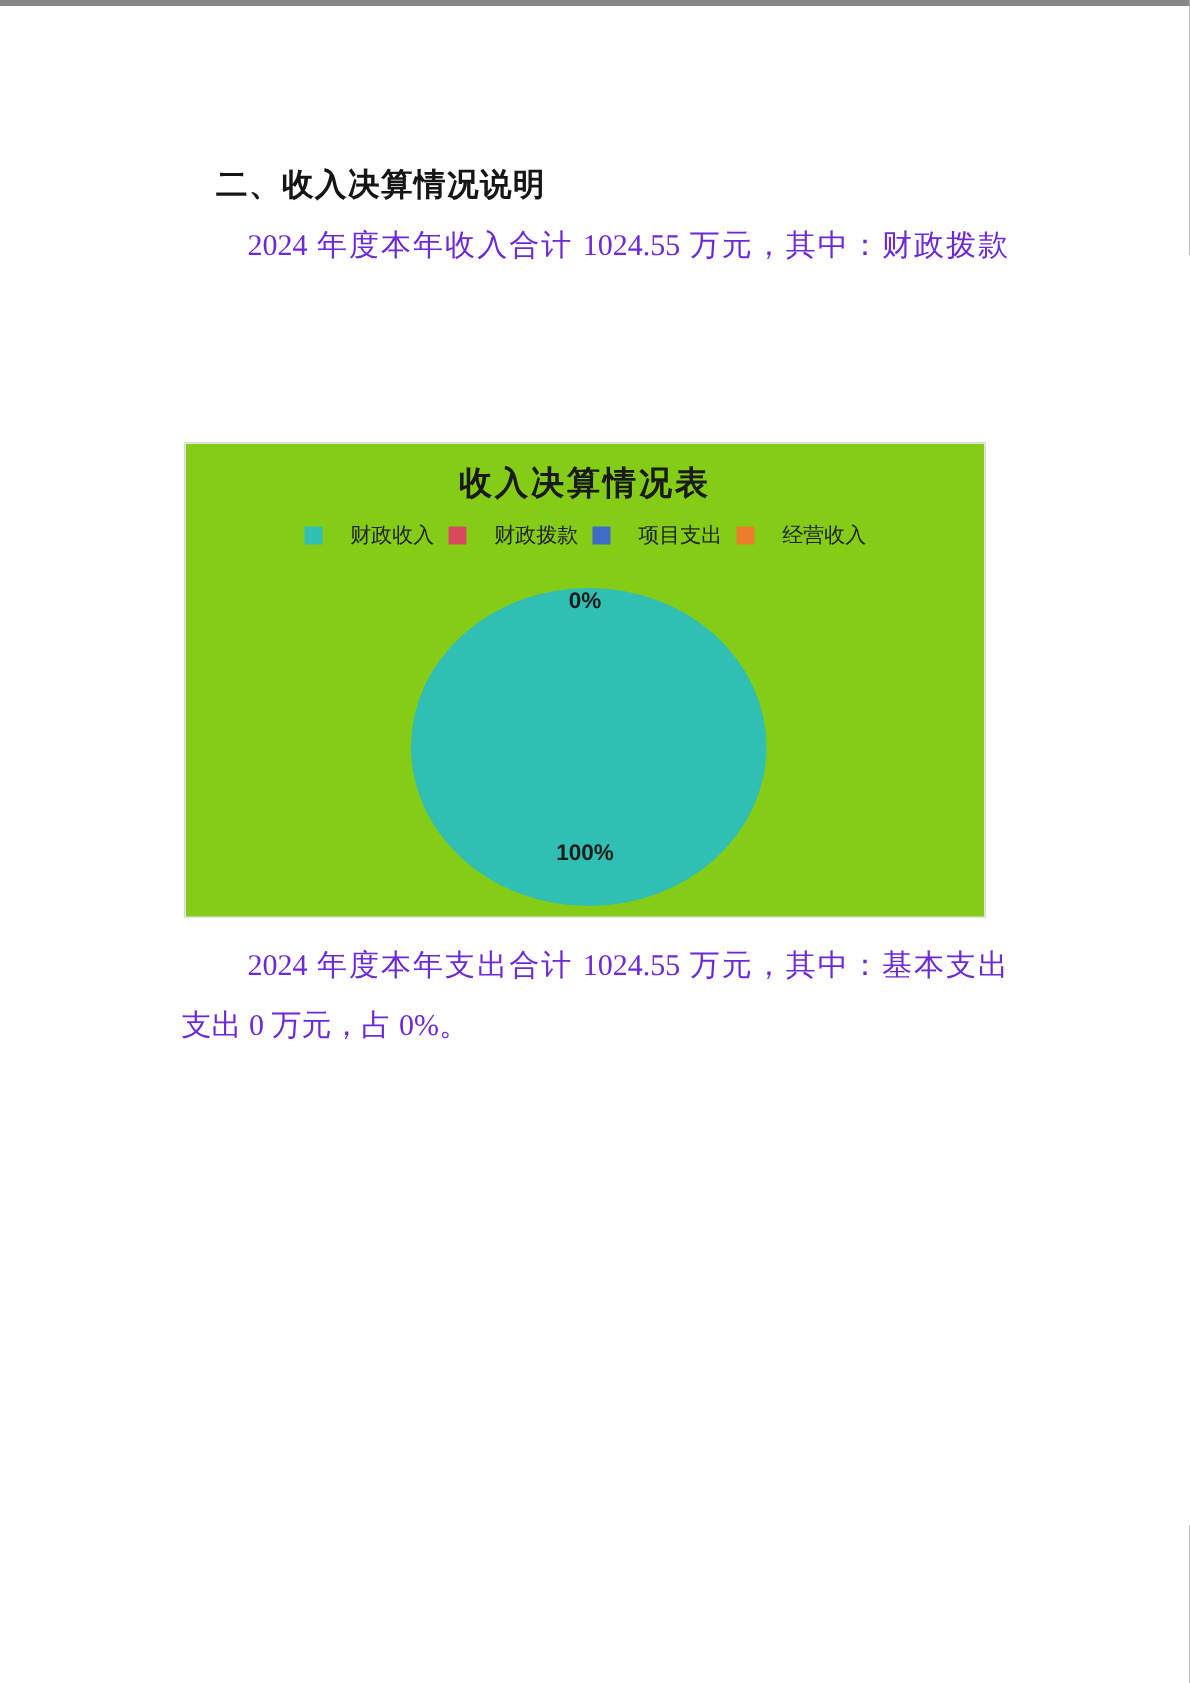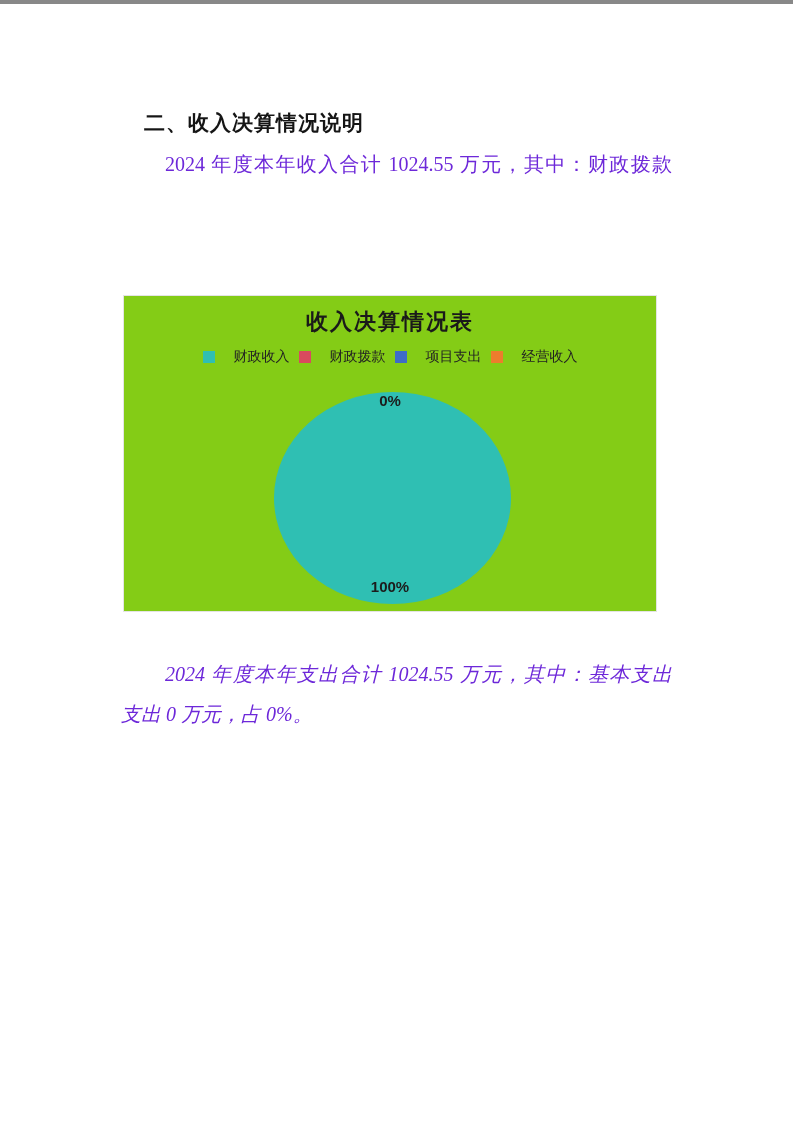--- a/index.html
+++ b/index.html
@@ -26,21 +26,21 @@
   #heading-income { left: 144px; top: 105px; }
   #heading-expenditure { left: 148px; top: 630px; }
   .para {
     position: absolute;
     left: 121px;
     width: 551px;
     font-size: 20px;
     color: #6d28d9;
   }
   #para-income { top: 140px; }
-  #para-expenditure { top: 650px; font-style: italic; }
+  #para-expenditure { top: 620px; }
   .pline {
     height: 40px;
     line-height: 40px;
     overflow: hidden;
     white-space: nowrap;
   }
   .pline.stretch {
     text-align: justify;
     text-align-last: justify;
     white-space: normal;
@@ -104,21 +104,21 @@
     position: absolute;
     left: 0;
     width: 100%;
     text-align: center;
     font-family: "Liberation Sans", "DejaVu Sans", sans-serif;
     font-size: 15px;
     font-weight: 600;
     color: #1c1c1c;
   }
   .pie-label.top { top: 96px; }
-  .pie-label.bottom { top: 282px; }
+  .pie-label.bottom { top: 264px; }
 </style>
 </head>
 <body>
 
 <div class="page">
 
   <div id="heading-income" class="sec-heading">二、收入决算情况说明</div>
 
   <div id="para-income" class="para">
     <div class="pline indent stretch">2024 年度本年收入合计 1024.55 万元，其中：财政拨款</div>

